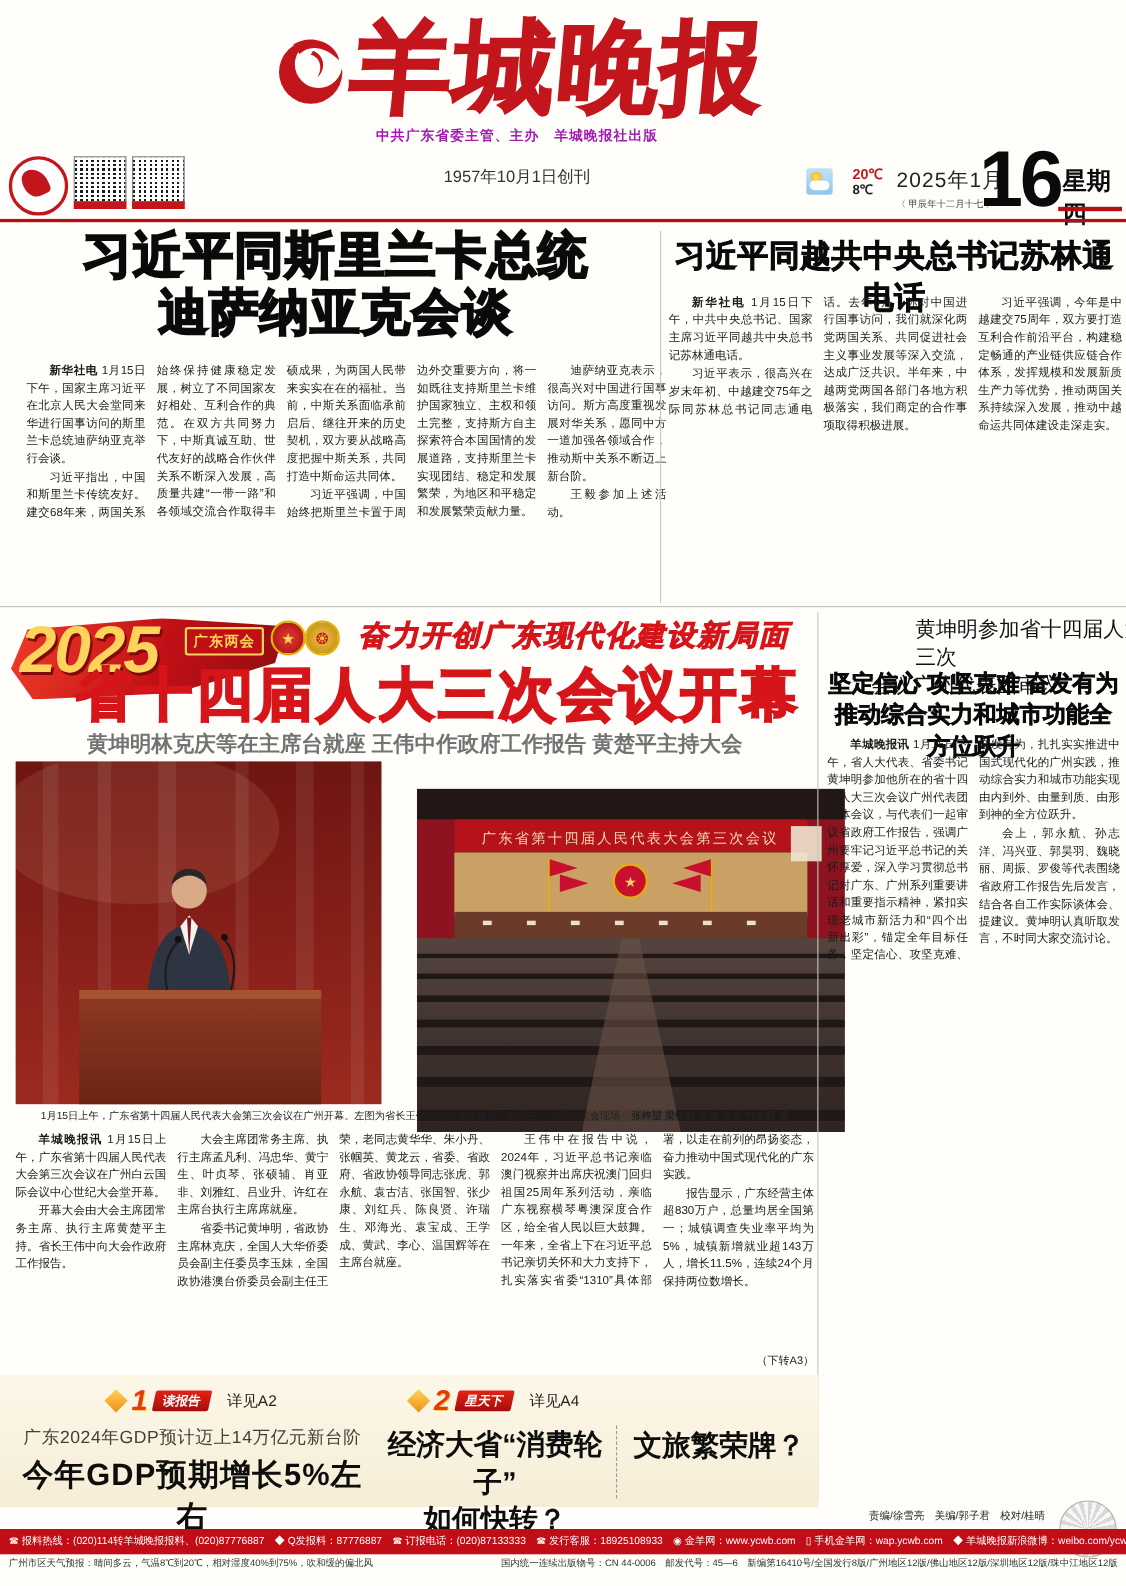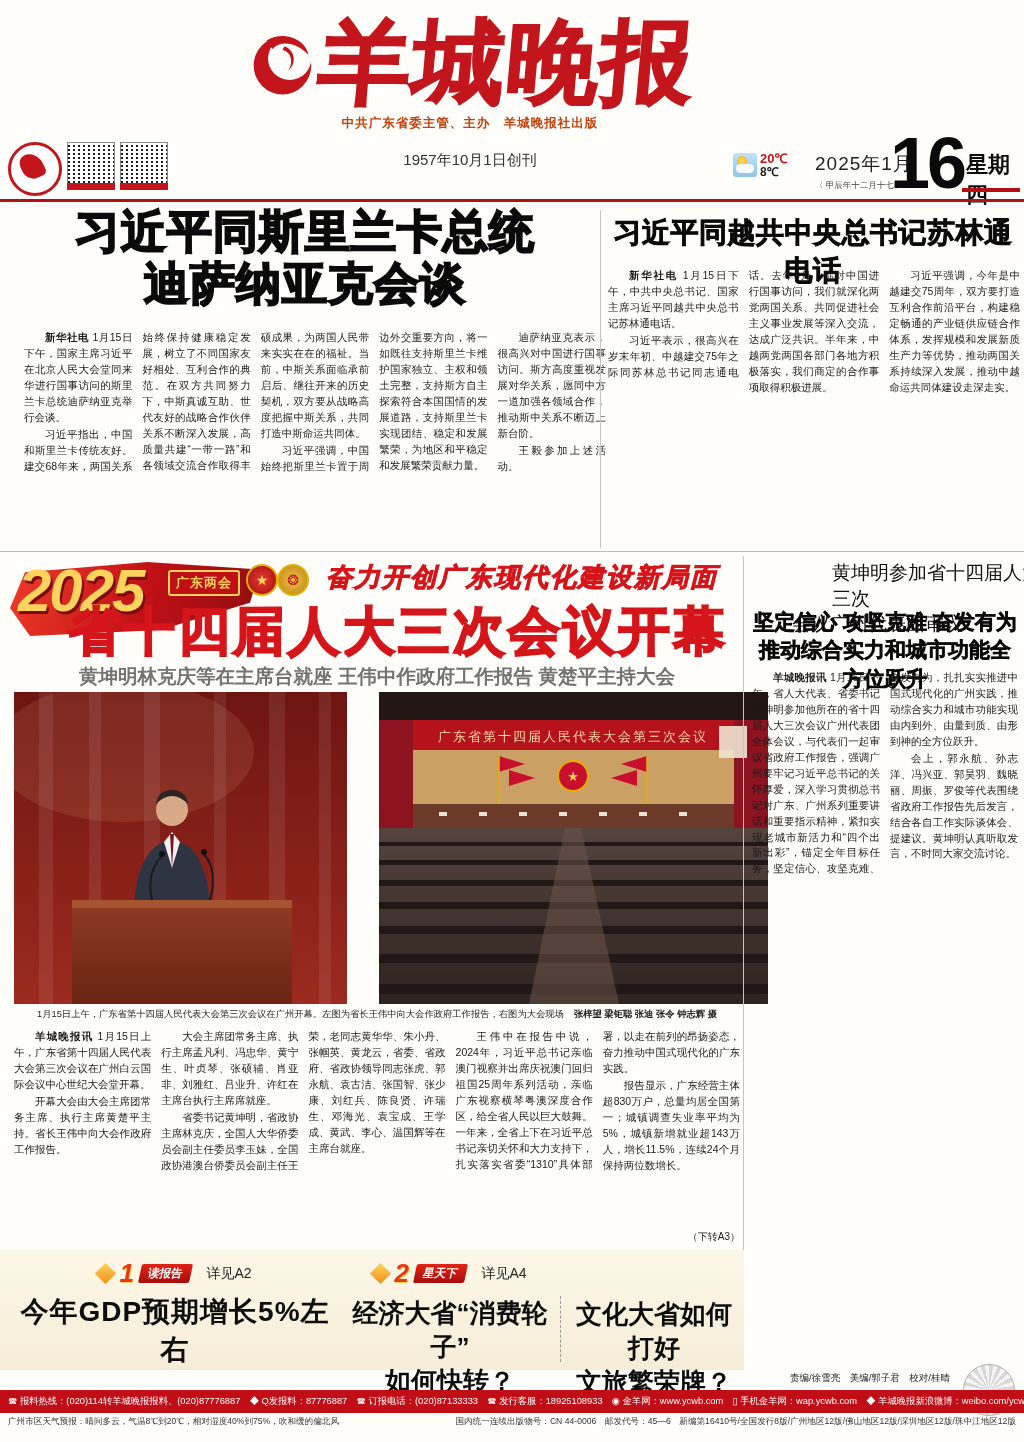--- a/index.html
+++ b/index.html
@@ -14,23 +14,23 @@
         background:#c3161c;border-radius:60% 100% 30% 80%;transform:rotate(-25deg);}
   .qr{width:46px;height:40px;background:
         repeating-linear-gradient(0deg,#1a1a1a 0 2px,#fff 2px 4px),
         repeating-linear-gradient(90deg,#1a1a1a 0 2px,#fff 2px 5px);
         background-blend-mode:lighten;border:1px solid #888;}
   .qr-strip{height:7px;background:#c3161c;margin-top:-1px;}
   .masthead{left:185px;top:14px;width:570px;text-align:center;}
   .mh-row{display:flex;align-items:center;justify-content:center;gap:2px;}
   .mh-title{font-size:92px;line-height:1.05;font-weight:900;color:#c3161c;
         transform:skewX(-5deg);letter-spacing:2px;-webkit-text-stroke:2px #c3161c;}
-  .pub1{font-size:12.5px;font-weight:bold;color:#c2410c;margin-top:4px;letter-spacing:1px;font-family:Liberation Mono, monospace;}
+  .pub1{font-size:12.5px;font-weight:bold;color:#a21caf;margin-top:4px;letter-spacing:1px;font-family:Liberation Mono, monospace;}
   .pub2{font-size:15px;color:#333;margin-top:19px;}
-  .weather{left:733px;top:152px;display:flex;gap:3px;align-items:center;}
+  .weather{left:733px;top:152px;display:flex;gap:18px;align-items:center;}
   .wicon{width:24px;height:24px;background:linear-gradient(#bfe3f7,#8fc6ea);border-radius:3px;position:relative;}
   .wicon::before{content:"";position:absolute;left:4px;top:3px;width:10px;height:10px;border-radius:50%;
         background:radial-gradient(#ffe15a,#f5a623);}
   .wicon::after{content:"";position:absolute;left:3px;top:11px;width:18px;height:9px;border-radius:8px;background:#fdfdfd;}
   .temps{line-height:1.05;}
   .t-hi{font-size:13px;font-weight:bold;color:#c3161c;}
   .t-lo{font-size:12px;font-weight:bold;color:#222;}
   .dateinfo{left:815px;top:151px;width:130px;}
   .d-greg{font-size:19px;color:#222;letter-spacing:1px;}
   .d-lunar{font-size:8.5px;color:#444;margin-top:3px;}
@@ -69,21 +69,21 @@
         background:radial-gradient(#e43b30,#a50d10);color:#ffd35c;font-size:14px;line-height:28px;text-align:center;}
   .emblem.e1{left:236px;top:10px;}
   .emblem.e2{left:267px;top:10px;background:radial-gradient(#f2c14a,#b8860b);color:#c01016;}
   .slogan{left:302px;top:560px;width:440px;text-align:center;font-size:26px;font-weight:900;font-style:italic;
         color:#d6151a;-webkit-text-stroke:1px #d6151a;letter-spacing:2px;}
   .session-head{left:48px;top:597px;width:700px;text-align:center;font-size:52px;font-weight:700;
         color:#d6151a;-webkit-text-stroke:2px #d6151a;letter-spacing:3px;}
   .session-sub{left:14px;top:663px;width:726px;text-align:center;font-size:19.5px;font-weight:600;color:#737373;}
 
   .photoL{left:14px;top:692px;width:333px;height:312px;}
-  .photoR{left:351px;top:692px;width:389px;height:240px;padding-left:28px;}
+  .photoR{left:351px;top:717px;width:389px;height:240px;padding-left:28px;}
   .caption{left:14px;top:1008px;width:726px;text-align:center;font-size:9.3px;color:#222;}
   .caption b{margin-left:10px;}
   .session-body{left:14px;top:1029px;width:726px;height:214px;}
   .turn{left:596px;top:1230px;width:144px;text-align:right;font-size:10px;color:#1a1a1a;}
 
   .vrule2{left:743px;top:556px;width:1px;height:808px;background:#c4c4c4;}
 
   
   .kicker{left:792px;top:560px;width:266px;font-size:19px;line-height:1.35;color:#111;}
   .kicker .ind{padding-left:40px;}
@@ -318,38 +318,38 @@
     </div>
 
   <div class="abs cream"></div>
   <div class="abs teaser t1">
     <span class="badge">
       <i class="diamond"></i>
       <b class="bnum">1</b>
       <i class="flag">读报告</i>
       <span class="ref">详见A2</span>
     </span>
+    <div class="kick">广东2024年GDP预计迈上14万亿元新台阶</div>
     <div class="head">今年GDP预期增长5%左右</div>
   </div>
   <div class="abs teaser t2">
     <span class="badge">
       <i class="diamond"></i>
       <b class="bnum">2</b>
       <i class="flag">星天下</i>
       <span class="ref">详见A4</span>
     </span>
     <div class="head">
       <div>经济大省“消费轮子”</div>
       <div>如何快转？</div>
     </div>
   </div>
   <div class="abs dash"></div>
   <div class="abs teaser t3">
     <div class="head">
-      <div>文化大省如何打好</div>
       <div>文旅繁荣牌？</div>
     </div>
   </div>
 
   <div class="abs credits">责编/徐雪亮　美编/郭子君　校对/桂晴</div>
   <div class="abs stamp"></div>
   <div class="abs redbar">☎ 报料热线：(020)114转羊城晚报报料、(020)87776887　◆ Q发报料：87776887　☎ 订报电话：(020)87133333　☎ 发行客服：18925108933　◉ 金羊网：www.ycwb.com　▯ 手机金羊网：wap.ycwb.com　◆ 羊城晚报新浪微博：weibo.com/ycwb2010</div>
   <div class="abs bottomline">
     <span class="bl-left">广州市区天气预报：晴间多云，气温8℃到20℃，相对湿度40%到75%，吹和缓的偏北风</span>
     <span class="bl-right">国内统一连续出版物号：CN 44-0006　邮发代号：45—6　新编第16410号/全国发行8版/广州地区12版/佛山地区12版/深圳地区12版/珠中江地区12版</span>

